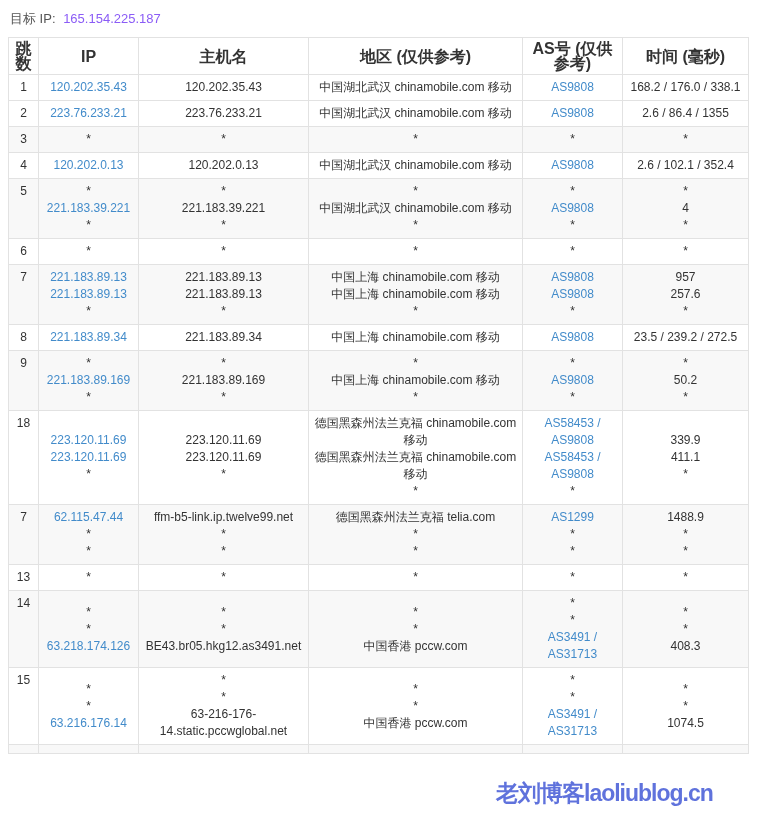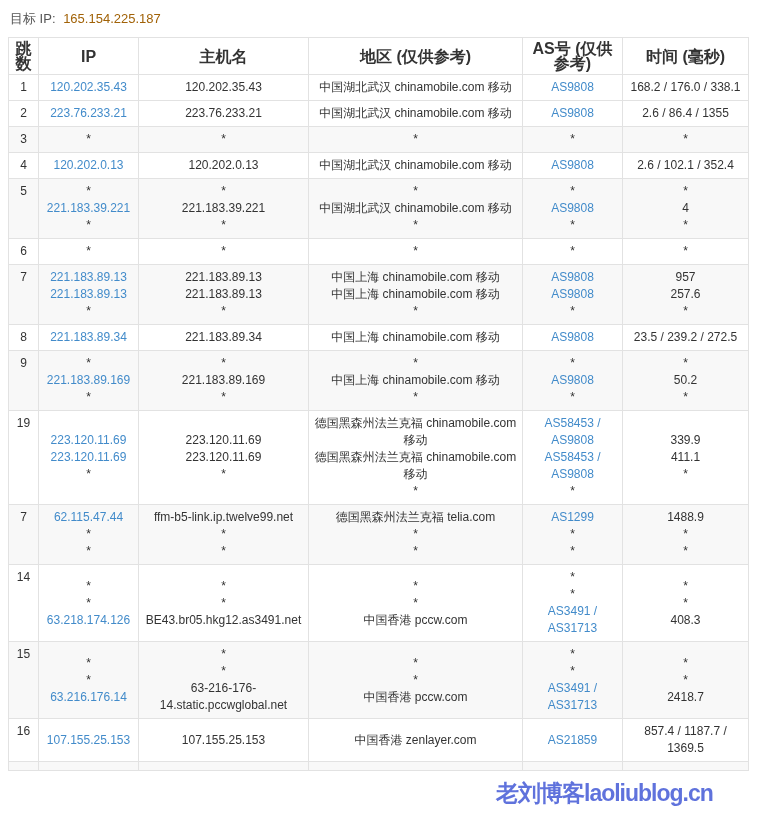--- a/index.html
+++ b/index.html
@@ -6,21 +6,21 @@
   html, body {
     width: 761px; height: 821px; overflow: hidden;
     background: #ffffff;
     font-family: "Liberation Sans", "DejaVu Sans", sans-serif;
     position: relative;
   }
   .page { padding: 8px; position: relative; }
   .target-line {
     font-size: 13px; color: #555555; padding: 2px 0 9px 2px;
   }
-  .target-line .tip { color: #a16207; margin-left: 4px; margin-top: 8px; }
+  .target-line .tip { color: #8b5cf6; margin-left: 4px; margin-top: 8px; }
   table.trace {
     border-collapse: collapse; table-layout: fixed; width: 740px;
     font-size: 12px; color: #333333;
   }
   col.c-hop  { width: 30px; }
   col.c-ip   { width: 100px; }
   col.c-host { width: 170px; }
   col.c-reg  { width: 214px; }
   col.c-asn  { width: 100px; }
   col.c-time { width: 126px; }
@@ -260,21 +260,21 @@
             <span class="cell-line link">AS9808</span>
             <span class="cell-line">*</span>
           </td>
           <td>
             <span class="cell-line">*</span>
             <span class="cell-line">50.2</span>
             <span class="cell-line">*</span>
           </td>
         </tr>
         <tr>
-          <td class="hop">19</td>
+          <td class="hop">18</td>
           <td>
             <span class="cell-line link">223.120.11.69</span>
             <span class="cell-line link">223.120.11.69</span>
             <span class="cell-line">*</span>
           </td>
           <td>
             <span class="cell-line">223.120.11.69</span>
             <span class="cell-line">223.120.11.69</span>
             <span class="cell-line">*</span>
           </td>
@@ -316,20 +316,38 @@
             <span class="cell-line">*</span>
             <span class="cell-line">*</span>
           </td>
           <td>
             <span class="cell-line">1488.9</span>
             <span class="cell-line">*</span>
             <span class="cell-line">*</span>
           </td>
         </tr>
         <tr>
+          <td class="hop">13</td>
+          <td>
+            <span class="cell-line">*</span>
+          </td>
+          <td>
+            <span class="cell-line">*</span>
+          </td>
+          <td>
+            <span class="cell-line">*</span>
+          </td>
+          <td>
+            <span class="cell-line">*</span>
+          </td>
+          <td>
+            <span class="cell-line">*</span>
+          </td>
+        </tr>
+        <tr>
           <td class="hop">14</td>
           <td>
             <span class="cell-line">*</span>
             <span class="cell-line">*</span>
             <span class="cell-line link">63.218.174.126</span>
           </td>
           <td>
             <span class="cell-line">*</span>
             <span class="cell-line">*</span>
             <span class="cell-line">BE43.br05.hkg12.as3491.net</span>
@@ -368,39 +386,21 @@
             <span class="cell-line">中国香港 pccw.com</span>
           </td>
           <td>
             <span class="cell-line">*</span>
             <span class="cell-line">*</span>
             <span class="cell-line link">AS3491 / AS31713</span>
           </td>
           <td>
             <span class="cell-line">*</span>
             <span class="cell-line">*</span>
-            <span class="cell-line">2418.7</span>
-          </td>
-        </tr>
-        <tr>
-          <td class="hop">16</td>
-          <td>
-            <span class="cell-line link">107.155.25.153</span>
-          </td>
-          <td>
-            <span class="cell-line">107.155.25.153</span>
-          </td>
-          <td>
-            <span class="cell-line">中国香港 zenlayer.com</span>
-          </td>
-          <td>
-            <span class="cell-line link">AS21859</span>
-          </td>
-          <td>
-            <span class="cell-line">857.4 / 1187.7 / 1369.5</span>
+            <span class="cell-line">1074.5</span>
           </td>
         </tr>
         <tr>
           <td class="hop"></td>
           <td>
             <span class="cell-line"></span>
           </td>
           <td>
             <span class="cell-line"></span>
           </td>

